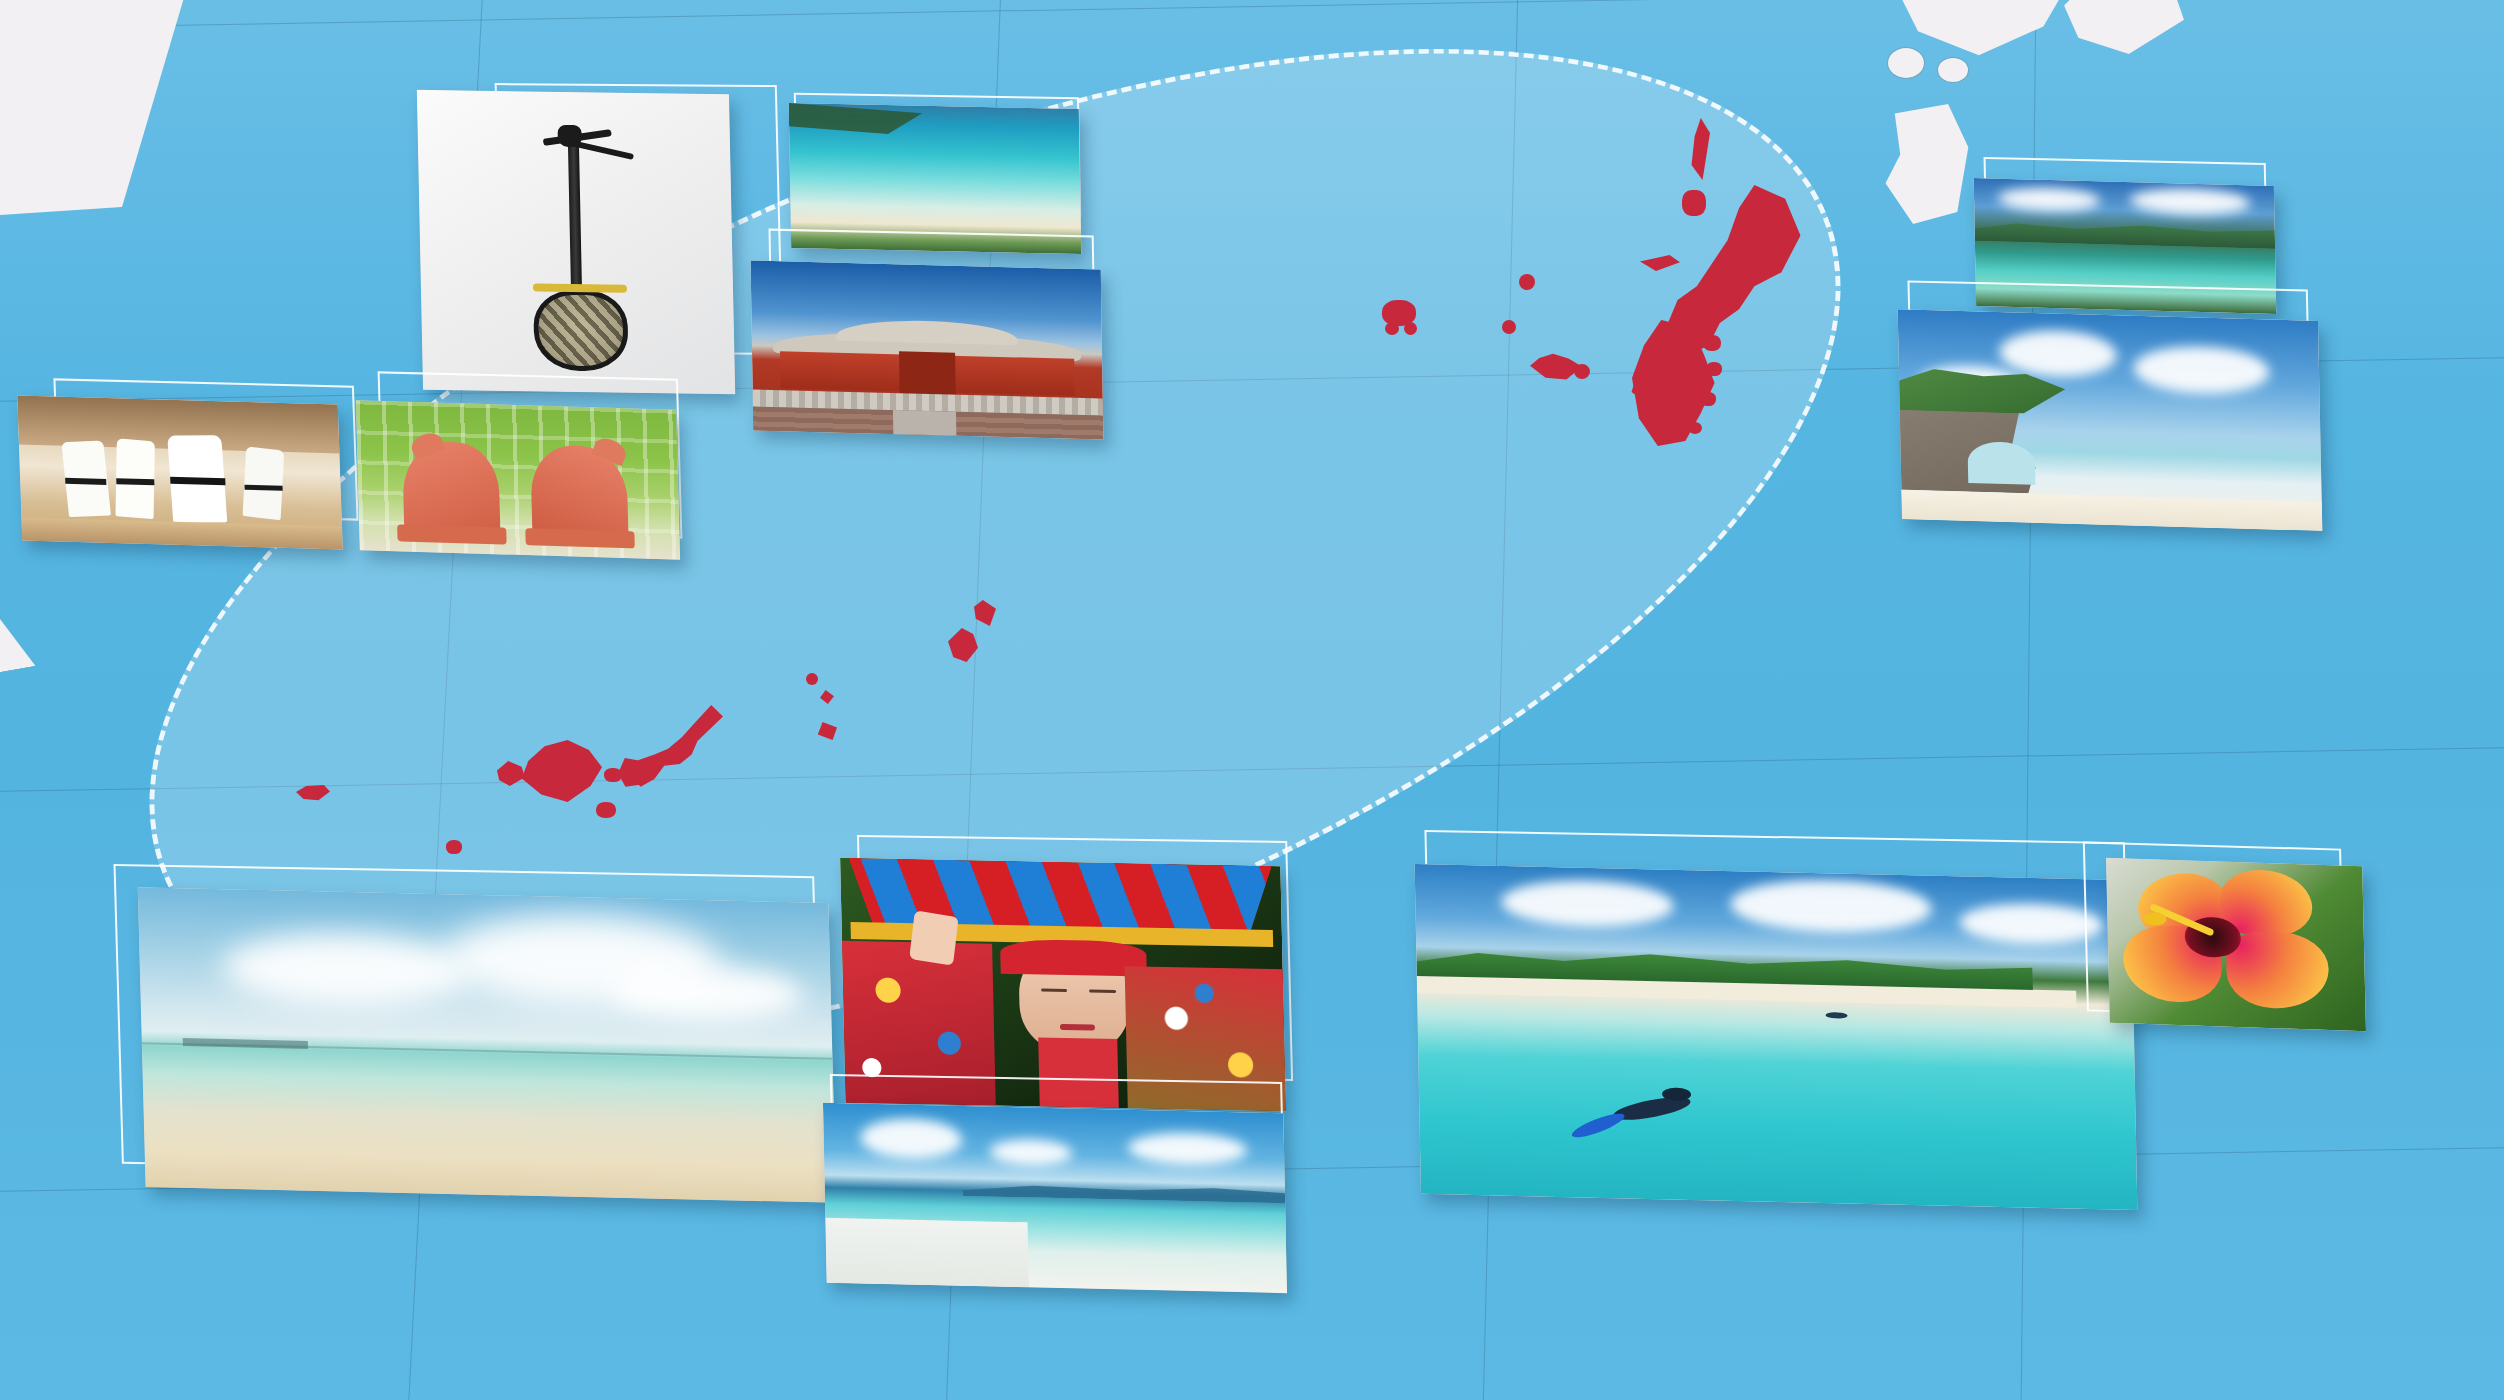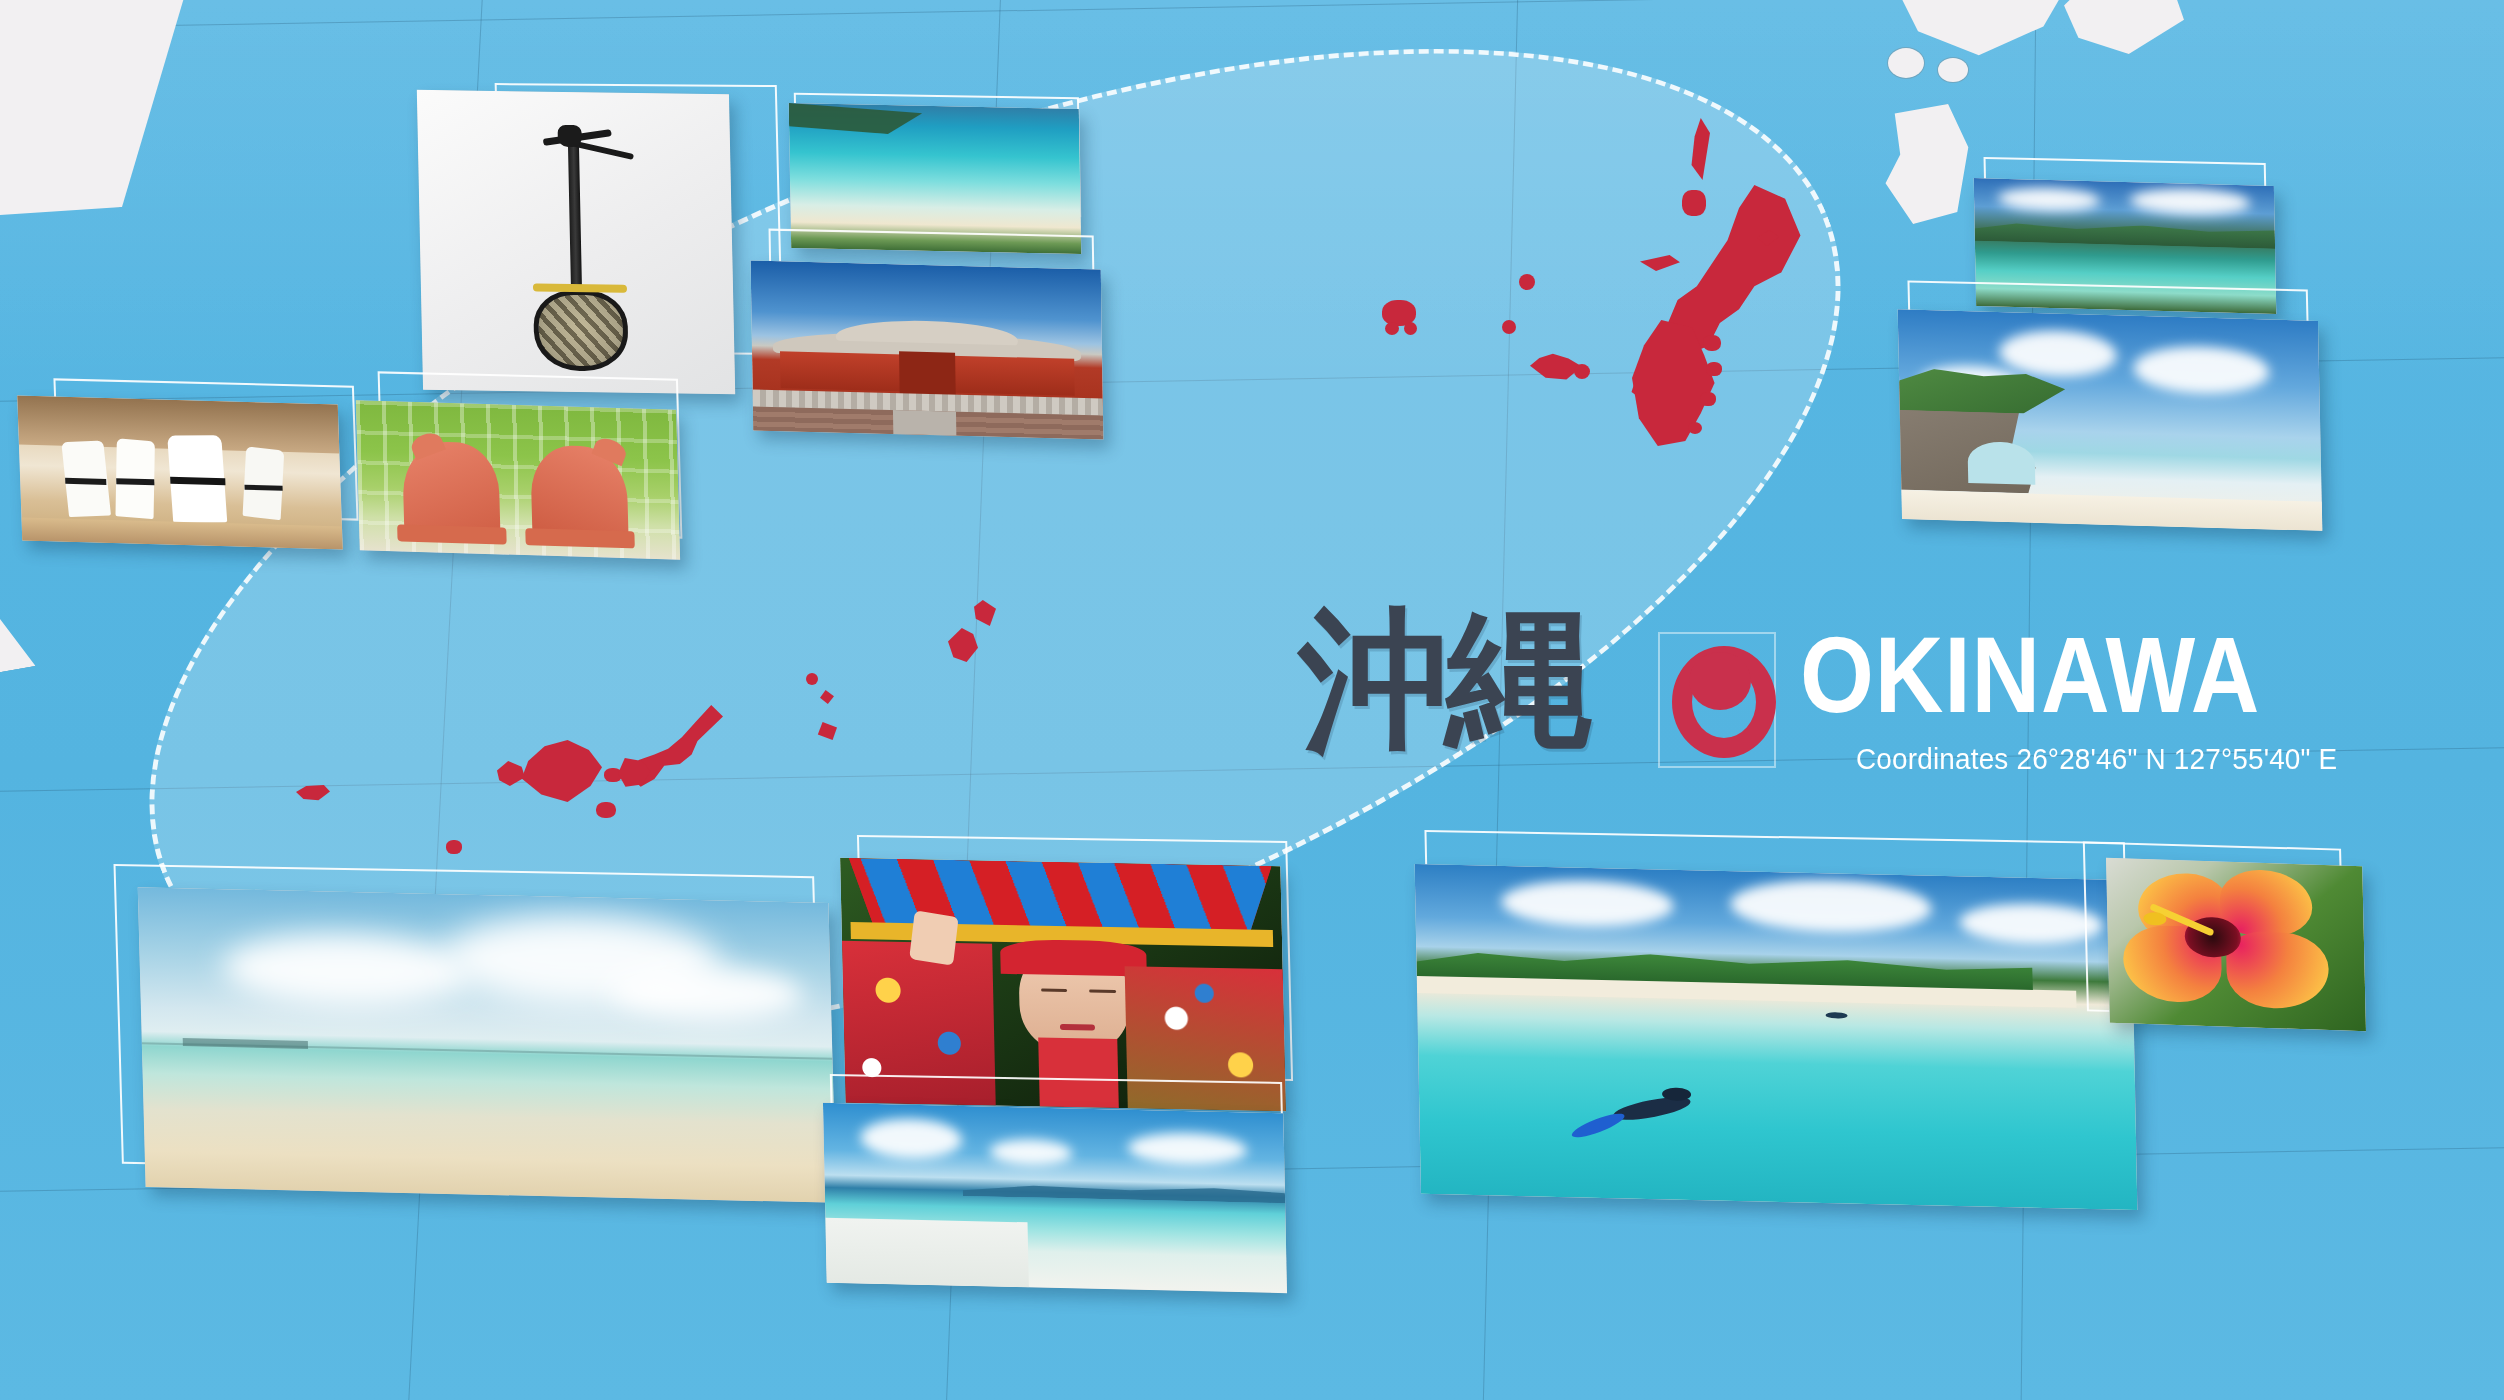--- a/index.html
+++ b/index.html
@@ -439,26 +439,14 @@
     <div style="position:absolute; left:30%; top:34%; width:22%; height:24%;
       background:radial-gradient(circle, #2a0a0e 0%, #7a0f22 70%, #d4164a 100%);
       border-radius:50%;"></div>
 
     <div style="position:absolute; left:16%; top:34%; width:26%; height:7px;
       background:#f6d033; border-radius:4px; transform:rotate(22deg);"></div>
     <div style="position:absolute; left:14%; top:32%; width:9%; height:8%;
       background:#f0c020; border-radius:50%;"></div>
   </div>
 
-  <div class="wordmark">
-    <div class="kanji">沖縄</div>
-
-    <div class="emblem-box"></div>
-    <div class="emblem">
-      <div class="ring"></div>
-      <div class="dot"></div>
-    </div>
-
-    <div class="latin">OKINAWA</div>
-    <div class="coords">Coordinates 26°28'46" N  127°55'40" E</div>
-  </div>
 
 </div>
 
 </body></html>

